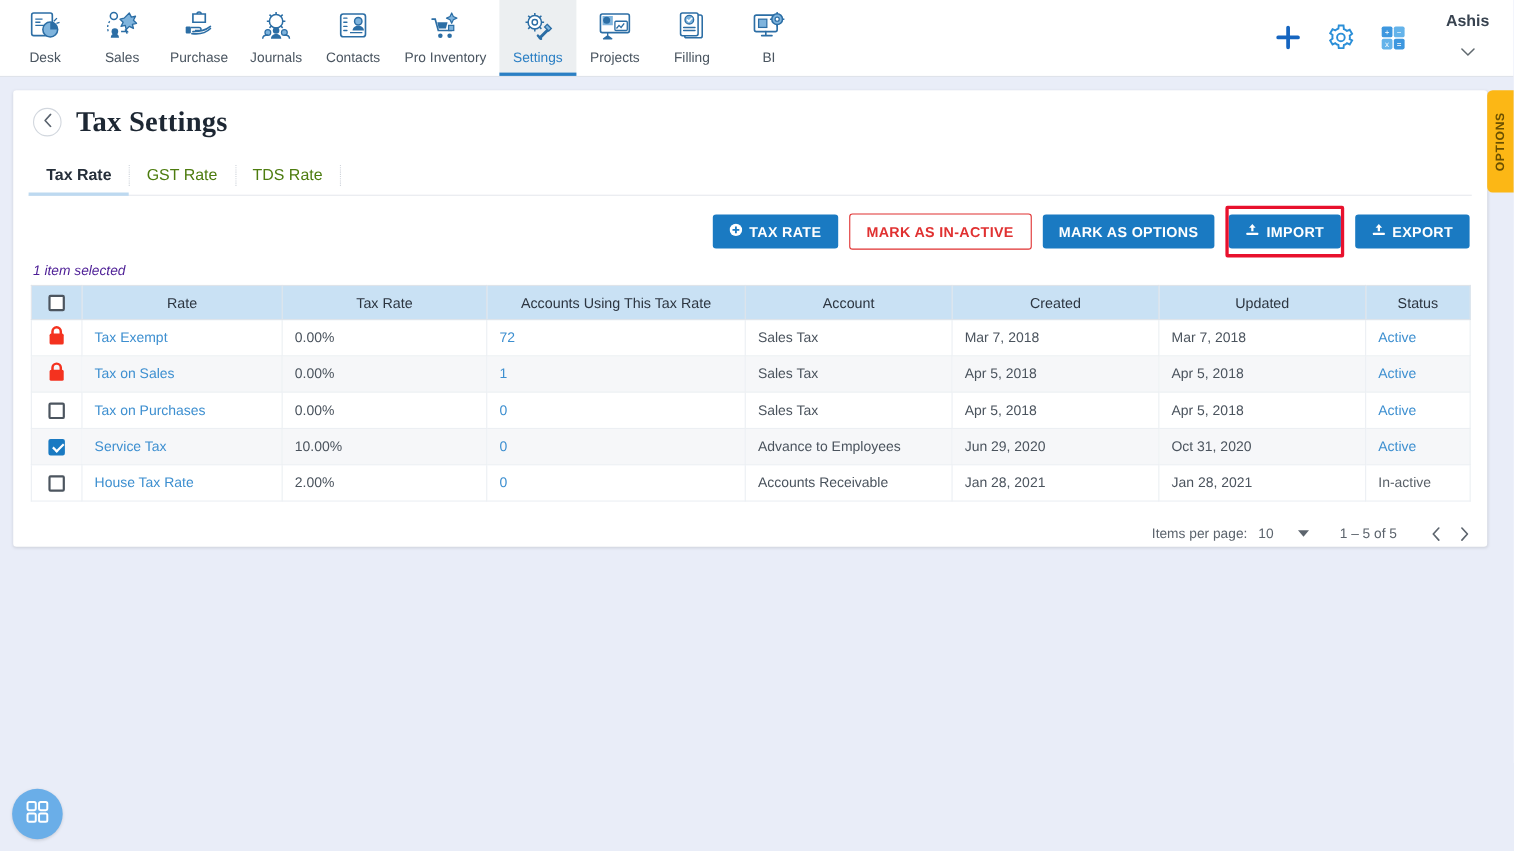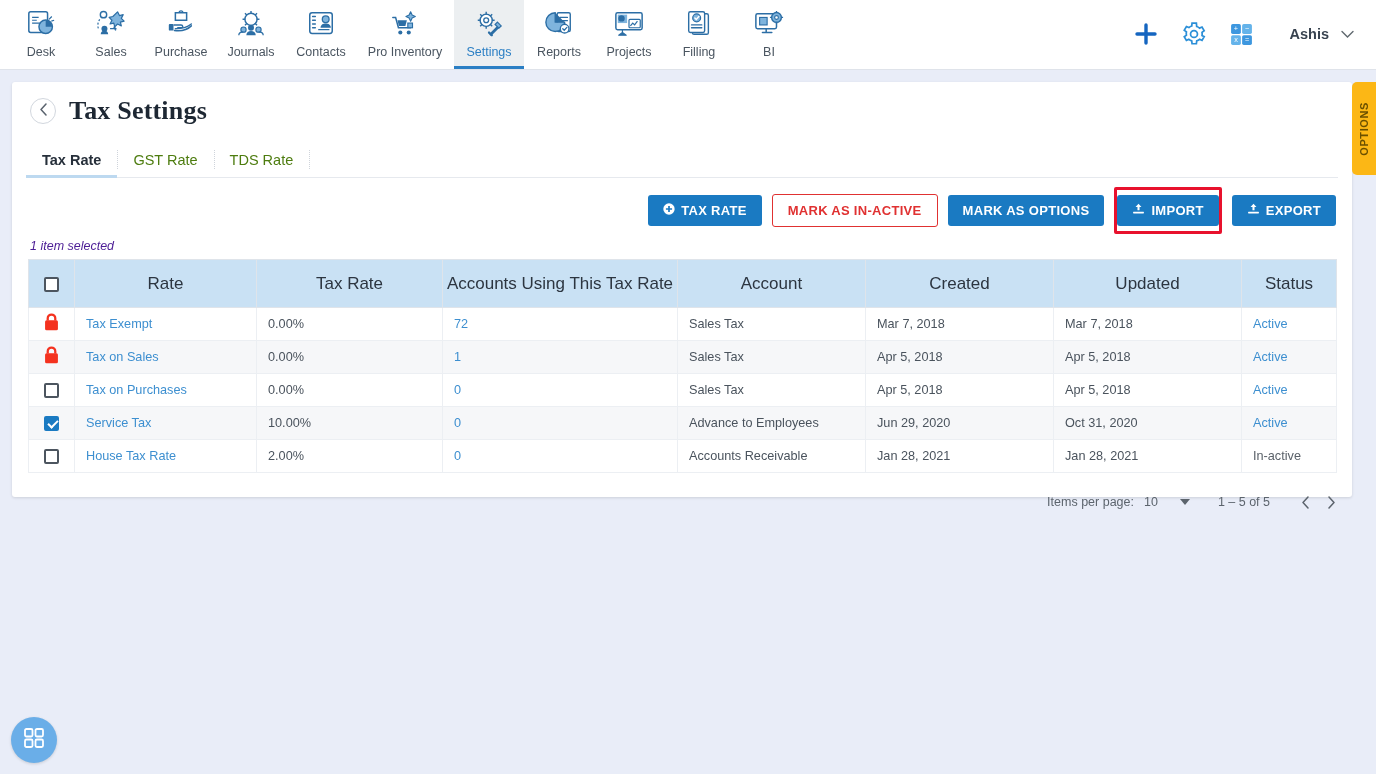--- a/index.html
+++ b/index.html
@@ -38,20 +38,21 @@
 
   .nav-right {
     margin-left: auto; display: flex; align-items: center;
     height: 70px; padding-right: 22px; gap: 22px;
   }
   .nav-right .icobtn { cursor: pointer; display: flex; align-items: center; }
   .user-chip {
     display: flex; align-items: center; gap: 12px;
     font-size: 14.5px; color: #384350; font-weight: 600; cursor: pointer;
     margin-left: 14px;
+    flex-direction: column;
   }
 
   
   .card {
     position: absolute; left: 12px; top: 82px;
     width: 1340px; height: 415px;
     background: #ffffff; border-radius: 3px;
     box-shadow: 0 1px 3px rgba(0,0,0,.12);
   }
   .card-head { display: flex; align-items: center; padding: 14px 18px 0 18px; }
@@ -114,21 +115,21 @@
 
   .sel-count {
     font-size: 12.5px; color: #4c1d95; padding: 10px 0 0 18px; font-style: italic;
   }
 
   
   .tbl-wrap { padding: 6px 16px 0 16px; }
   table { width: 100%; border-collapse: collapse; table-layout: fixed; }
   thead th {
     background: #c9e1f4; color: #2c3540;
-    font-size: 17px; font-weight: 400; height: 48px;
+    font-size: 13px; font-weight: 400; height: 31px;
     border: 1px solid #dfe4ea; text-align: center;
   }
   tbody td {
     font-size: 12.7px; color: #4a535d; height: 33px;
     border: 1px solid #eceff3; padding: 0 11px;
     text-align: left; overflow: hidden; white-space: nowrap;
   }
   tbody tr:nth-child(even) { background: #f6f7f9; }
   td.c-chk, th.c-chk { width: 46px; text-align: center; padding: 0; }
   .lnk { color: #3d8fd0; cursor: pointer; }
@@ -279,33 +280,20 @@
             <circle cx="13" cy="12" r="2.6" fill="#ffffff" stroke="#2c6ea5" stroke-width="1.4"></circle>
             <g stroke="#2c6ea5" stroke-width="1.5">
               <path d="M13 3v3M13 18v3M4 12h3M19 12h3M6.6 5.6l2.1 2.1M17.3 16.3l2.1 2.1M19.4 5.6l-2.1 2.1M8.7 16.3l-2.1 2.1"></path>
             </g>
             <path d="M18 27l8-8" stroke="#2c6ea5" stroke-width="3" stroke-linecap="round"></path>
             <path d="M25 14l4 4-2.5 2.5-4-4z" fill="#7fb4dd" stroke="#2c6ea5" stroke-width="1.3"></path>
             <path d="M16 25l3 3" stroke="#2c6ea5" stroke-width="2.4" stroke-linecap="round"></path>
           </svg>
         </span>
         <span class="nav-lbl">Settings</span>
-      </div>
-      <div class="nav-item">
-        <span class="nav-ico">
-          <svg width="30" height="30" viewBox="0 0 32 32">
-            <rect x="14" y="4" width="14" height="20" rx="1.6" fill="#ffffff" stroke="#2c6ea5" stroke-width="1.5"></rect>
-            <path d="M17 9h8M17 12.5h8M17 16h6" stroke="#2c6ea5" stroke-width="1.3" stroke-linecap="round"></path>
-            <path d="M12 4a10 10 0 1 0 10 10H12z" fill="#7fb4dd" stroke="#2c6ea5" stroke-width="1.5" stroke-linejoin="round"></path>
-            <path d="M12 4v10h10" fill="#2c6ea5"></path>
-            <circle cx="22" cy="21" r="4.6" fill="#ffffff" stroke="#2c6ea5" stroke-width="1.4"></circle>
-            <path d="M20 21l1.6 1.6 2.8-3" stroke="#2c6ea5" stroke-width="1.4" fill="none" stroke-linecap="round"></path>
-          </svg>
-        </span>
-        <span class="nav-lbl">Reports</span>
       </div>
       <div class="nav-item">
         <span class="nav-ico">
           <svg width="30" height="30" viewBox="0 0 32 32">
             <rect x="2" y="4" width="28" height="18" rx="1.8" fill="#ffffff" stroke="#2c6ea5" stroke-width="1.6"></rect>
             <path d="M4 6h10v9H4z" fill="#7fb4dd"></path>
             <circle cx="8" cy="10" r="3.4" fill="#2c6ea5"></circle>
             <rect x="16" y="11" width="12" height="9" rx="1" fill="#ffffff" stroke="#2c6ea5" stroke-width="1.3"></rect>
             <path d="M17.5 18l2.5-3 2 2 3-4" stroke="#2c6ea5" stroke-width="1.3" fill="none"></path>
             <path d="M9 22v4M5 28h8l-4-3z" fill="#2c6ea5" stroke="#2c6ea5" stroke-width="1.3" stroke-linejoin="round"></path>

